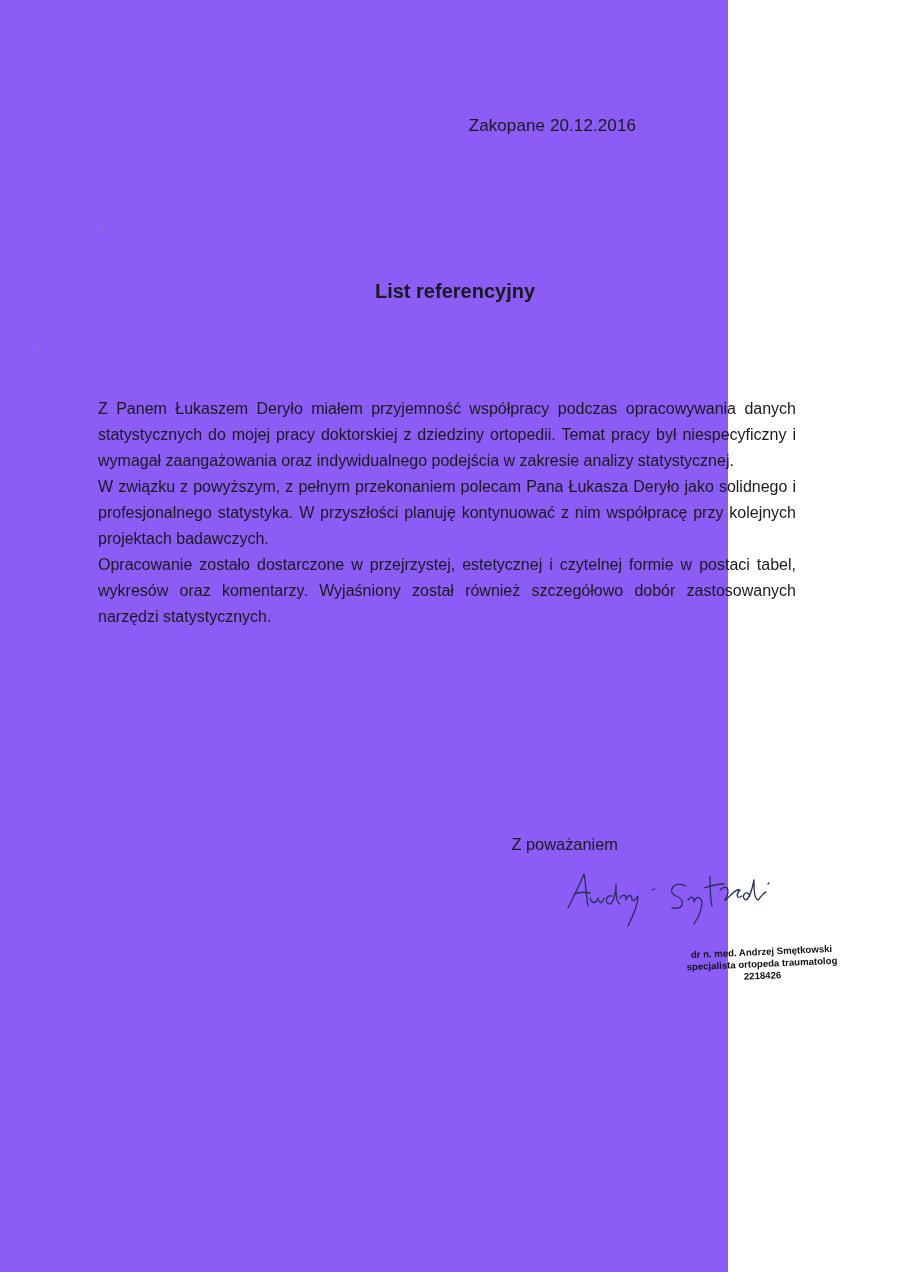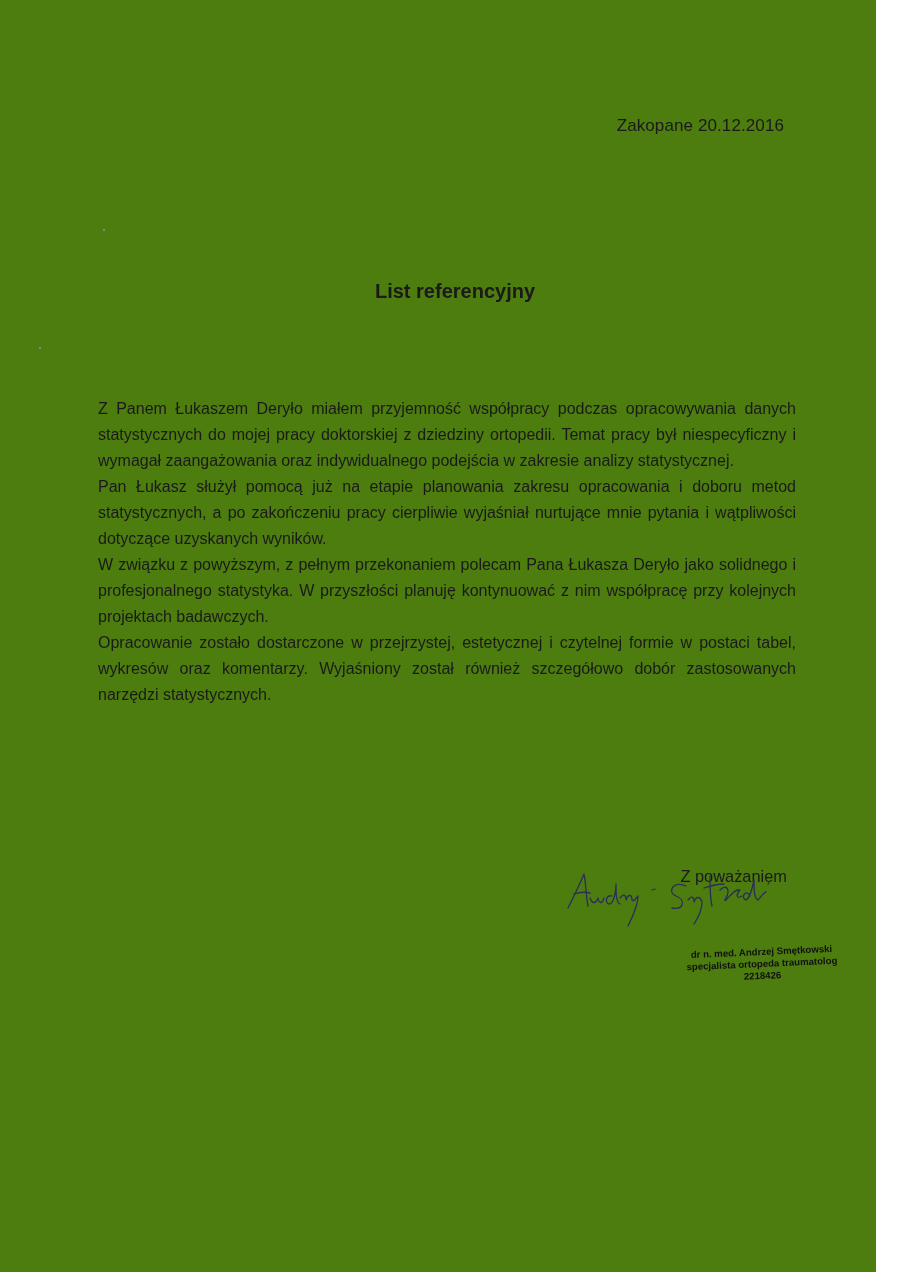--- a/index.html
+++ b/index.html
@@ -1,40 +1,39 @@
 <!DOCTYPE html>
 <html><head>
   <meta charset="utf-8">
   <style>
     html, body { margin: 0; padding: 0; background: #ffffff; }
     body { width: 900px; height: 1272px; position: relative; overflow: hidden; }
-    .page { position: absolute; left: 0; top: 0; width: 876px; height: 1272px; background: #4d7c0f; color: #1a1a1a; font-family: "Liberation Sans", sans-serif; }
+    .page { position: absolute; left: 0; top: 0; width: 728px; height: 1272px; background: #8b5cf6; color: #1a1a1a; font-family: "Liberation Sans", sans-serif; }
     .date { position: absolute; right: 92px; top: 116px; font-size: 17px; letter-spacing: 0.1px; }
     .title { position: absolute; left: 0; width: 910px; top: 280px; text-align: center; font-size: 20px; font-weight: bold; }
     .body { position: absolute; left: 98px; width: 698px; top: 396px; font-size: 16px; line-height: 26px; }
     .body p { margin: 0; text-align: justify; text-align-last: left; }
-    .closing { position: absolute; right: 89px; top: 835px; font-size: 16.4px; margin-top: 32px; }
+    .closing { position: absolute; right: 110px; top: 835px; font-size: 16.4px; }
     .signature { position: absolute; left: 560px; top: 862px; width: 250px; height: 70px; }
     .stamp { position: absolute; left: 672px; top: 946px; width: 180px; text-align: center; font-family: "Liberation Sans", sans-serif; font-weight: bold; font-size: 9.6px; line-height: 12px; color: #111; transform: rotate(-2.5deg); transform-origin: center; }
     .dot { position: absolute; width: 2px; height: 2px; background: #888; }
   </style>
 </head>
 <body>
 
 <div class="page">
   <div class="dot" style="left:103px; top:229px;"></div>
   <div class="dot" style="left:39px; top:347px;"></div>
 
   <div class="date">Zakopane 20.12.2016</div>
 
   <div class="title">List referencyjny</div>
 
   <div class="body">
     <p>Z Panem Łukaszem Deryło miałem przyjemność  współpracy podczas opracowywania danych statystycznych do mojej pracy doktorskiej z dziedziny ortopedii. Temat pracy był niespecyficzny i wymagał zaangażowania oraz indywidualnego podejścia w zakresie analizy statystycznej.</p>
-    <p>Pan Łukasz służył pomocą już na etapie planowania zakresu opracowania i doboru metod statystycznych, a po zakończeniu pracy cierpliwie wyjaśniał nurtujące mnie pytania i wątpliwości dotyczące uzyskanych wyników.</p>
     <p>W związku z powyższym, z pełnym przekonaniem polecam Pana Łukasza Deryło jako solidnego i profesjonalnego statystyka. W przyszłości planuję kontynuować z nim współpracę przy kolejnych projektach badawczych.</p>
     <p>Opracowanie zostało dostarczone w przejrzystej, estetycznej i czytelnej formie w postaci tabel, wykresów oraz komentarzy. Wyjaśniony został również szczegółowo dobór zastosowanych narzędzi statystycznych.</p>
   </div>
 
   <div class="closing">Z poważaniem</div>
 
   <svg class="signature" viewBox="0 0 250 70" fill="none" stroke="#2a2f5a" stroke-width="1.3" stroke-linecap="round" stroke-linejoin="round">
     <path d="M8 46 C14 34, 20 22, 24 12 C26 22, 26 34, 28 44"></path>
     <path d="M14 32 C20 30, 26 30, 30 31"></path>
     <path d="M30 36 C32 42, 36 42, 38 36 C39 42, 42 42, 44 36"></path>

